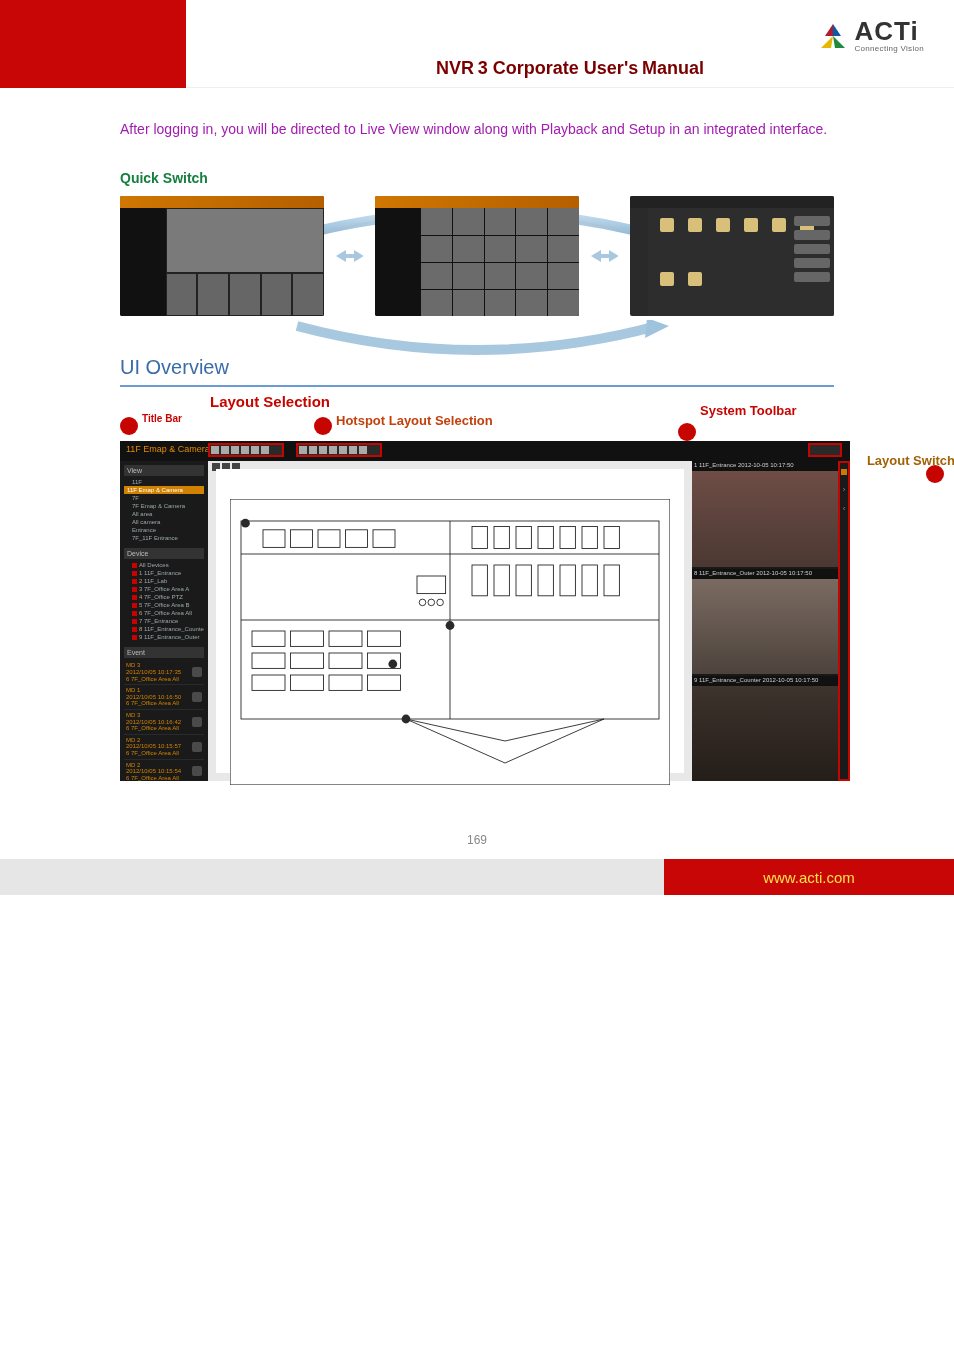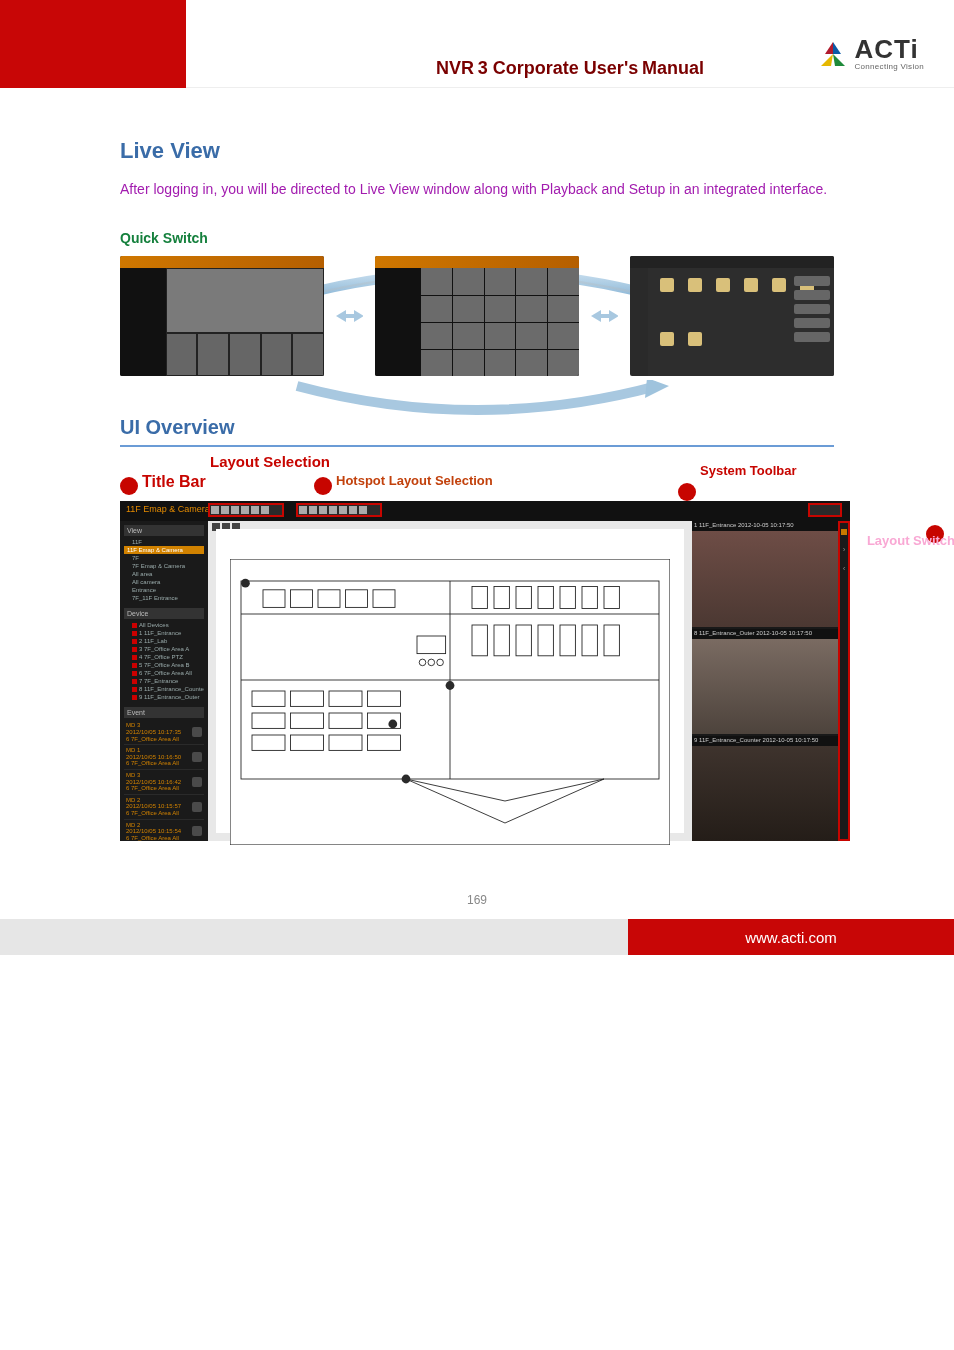--- a/index.html
+++ b/index.html
@@ -2,21 +2,21 @@
 <html><head>
 <meta charset="utf-8">
 <style>
   * { margin: 0; padding: 0; box-sizing: border-box; }
   body { font-family: Arial, sans-serif; font-size: 14px; color: #333; background: #fff; width: 954px; }
   .header { display: flex; height: 88px; border-bottom: 1px solid #eee; }
   .header { display:flex; }
   .red-header { width:186px; background:#c80606; height:88px; }
   .header-main { flex:1; position:relative; display:flex; align-items:flex-end; justify-content:center; padding-bottom:8px; }
   .header-title { color:#7a0000; font-weight:bold; font-size:18px; }
-  .logo { position:absolute; right:30px; top:18px; display:flex; align-items:center; gap:6px;margin-top:18px; }
+  .logo { position:absolute; right:30px; top:18px; display:flex; align-items:center; gap:6px; }
   .logo-text { font-weight:bold; font-size:26px; letter-spacing:1px; color:#333; line-height:1; }
   .logo-sub { font-size:8px; color:#666; letter-spacing:0.3px; }
   .content { padding: 30px 120px 40px 120px; }
   .h2 { color:#3a6ca8; font-size:22px; font-weight:bold; margin:20px 0 14px; }
   .para { color:#a21caf; line-height:1.6; margin-bottom:10px; font-size:14px; }
   .quick { color:#15803d; font-weight:bold; margin:30px 0 10px; font-size:14px; }
   .arc { position:absolute; left:50%; transform:translateX(-50%); width:420px; height:40px; }
   .screens { display:flex; justify-content:center; gap:12px; align-items:center; }
   .shot { background:#2a2a2a; border-radius:2px; position:relative; overflow:hidden; }
   .shot.s1 { width:206px; height:120px; }
@@ -30,21 +30,21 @@
   .s1 .strip { display:grid; grid-template-columns:repeat(5,1fr); }
   .s1 .strip .c { background:#666; border:1px solid #222; }
   .s2 .shot-body { grid-template-columns:repeat(5,1fr); grid-template-rows:repeat(4,1fr); gap:1px; background:#111; }
   .s2 .g { background:#6b6b6b; }
   .s3 .shot-body { left:18px; background:#2d2d2d; }
   .s3 .icons { display:flex; gap:14px; padding:10px 12px; }
   .s3 .ic { width:14px; height:14px; background:#d9c07a; border-radius:2px; }
   .s3 .right { position:absolute; right:4px; top:8px; display:flex; flex-direction:column; gap:4px; }
   .s3 .btn { width:36px; height:10px; background:#666; border-radius:2px; }
   .arc-svg { display:block; }
-  .sub-h { color:#3a6ca8; font-size:20px; font-weight:bold; margin:40px 0 6px; border-bottom:2px solid #6b9cd6; padding-bottom:6px; }
+  .sub-h { color:#3a6ca8; font-size:20px; font-weight:normal; margin:40px 0 6px; border-bottom:2px solid #6b9cd6; padding-bottom:6px; }
   .figure-wrap { position:relative; }
   .dot { position:absolute; width:18px; height:18px; border-radius:50%; background:#c70500; }
   .monitor { width:730px; height:340px; background:#191919; position:relative; margin:4px auto 0; }
   .mon-top { position:absolute; left:0; right:0; top:0; height:20px; background:#111; }
   .mon-title { position:absolute; left:6px; top:3px; color:#e38a00; font-size:9px; }
   .toolbar1 { position:absolute; left:88px; top:2px; width:76px; height:14px; border:2px solid #c70500; background:#2a2a2a; display:flex; gap:2px; padding:1px; }
   .toolbar1 .tb, .toolbar2 .tb { width:8px; height:8px; background:#aaa; }
   .toolbar2 { position:absolute; left:176px; top:2px; width:86px; height:14px; border:2px solid #c70500; background:#2a2a2a; display:flex; gap:2px; padding:1px; }
   .sys-tb { position:absolute; right:8px; top:2px; width:34px; height:14px; border:2px solid #c70500; background:#2a2a2a; }
   .sidebar { position:absolute; left:0; top:20px; width:88px; bottom:0; background:#1a1a1a; padding:4px 4px; overflow:hidden; }
@@ -64,24 +64,24 @@
   .cam-col { position:absolute; right:12px; top:20px; width:146px; bottom:0; display:flex; flex-direction:column; gap:2px; }
   .cam { flex:1; background:#222; position:relative; overflow:hidden; }
   .cam .hdr { position:absolute; left:0; right:0; top:0; height:10px; background:#111; color:#ccc; font-size:6px; padding:1px 2px; overflow:hidden; white-space:nowrap; }
   .cam .img { position:absolute; inset:10px 0 0 0; background:linear-gradient(135deg,#5b4a44,#3a3430); }
   .cam .img.c1 { background:linear-gradient(180deg,#6e4d46,#4b3832); }
   .cam .img.c2 { background:linear-gradient(180deg,#7a6b62,#4d433c); }
   .cam .img.c3 { background:linear-gradient(180deg,#3e332d,#241d18); }
   .right-strip { position:absolute; right:0; top:20px; width:12px; bottom:0; background:#1a1a1a; border:2px solid #c70500; display:flex; flex-direction:column; align-items:center; padding-top:6px; gap:10px; }
   .right-strip .dott { width:6px; height:6px; background:#c97a00; }
   .right-strip .chev { color:#888; font-size:8px; }
-  .label-right { position:absolute; right:-105px; top:32px; color:#f9a8d4; font-size:13px; font-weight:bold; white-space:nowrap; }
+  .label-right { position:absolute; right:-105px; top:12px; color:#a16207; font-size:13px; font-weight:bold; white-space:nowrap; }
   .footer { height:36px; display:flex; }
   .footer-left { flex:1; background:#e6e6e6; }
-  .footer-right { width:326px; background:#c80606; color:#ffffff; display:flex; align-items:center; justify-content:center; font-size:15px; }
+  .footer-right { width:290px; background:#c80606; color:#fde047; display:flex; align-items:center; justify-content:center; font-size:15px; }
   .page-num { text-align:center; color:#888; font-size:12px; padding:12px 0; }
 </style>
 </head>
 <body>
 
 <div class="header">
   <div class="red-header"></div>
   <div class="header-main">
     <div>
       <span style="color:#7a0000;font-weight:bold;font-size:18px">NVR</span>
@@ -98,21 +98,20 @@
       <div>
         <div class="logo-text">ACTi</div>
         <div class="logo-sub">Connecting Vision</div>
       </div>
     </div>
   </div>
 </div>
 
 <div class="content">
 
-  <div class="h2">Live View</div>
   <p class="para">After logging in, you will be directed to Live View window along with Playback and Setup in an integrated interface.</p>
 
   <div class="quick">Quick Switch</div>
 
   <svg class="arc arc-svg" height="46" width="420">
     <defs>
       <linearGradient id="g1" x1="0" x2="0" y1="0" y2="1">
         <stop offset="0" stop-color="#c9dfef"></stop>
           <stop offset="1" stop-color="#8fb9d8"></stop>
       </linearGradient>
@@ -207,21 +206,21 @@
   <div class="sub-h">UI Overview</div>
 
   <div class="figure-wrap">
 
     <div class="dot" style="left:0px; top:24px"></div>
     <div class="dot" style="left:194px; top:24px"></div>
     <div class="dot" style="left:558px; top:30px"></div>
     <div class="dot" style="right:-110px; top:72px"></div>
 
     <div style="position:relative;height:44px">
-      <span style="position:absolute;left:22px;top:20px;color:#c70500;font-size:16px;font-weight:bold">Title Bar</span>
+      <span style="position:absolute;left:22px;top:20px;color:#c70500;font-size:10px;font-weight:bold">Title Bar</span>
       <span style="position:absolute;left:90px;top:0px;color:#c70500;font-size:15px;font-weight:bold">Layout Selection</span>
       <span style="position:absolute;left:216px;top:20px;color:#c2410c;font-size:13px;font-weight:bold">Hotspot Layout Selection</span>
       <span style="position:absolute;left:580px;top:10px;color:#c70500;font-size:13px;font-weight:bold">System Toolbar</span>
     </div>
 
     <div class="monitor">
       <span class="label-right">Layout Switch</span>
 
       <div class="mon-top">
         <span class="mon-title">11F Emap &amp; Camera - 11F</span>

